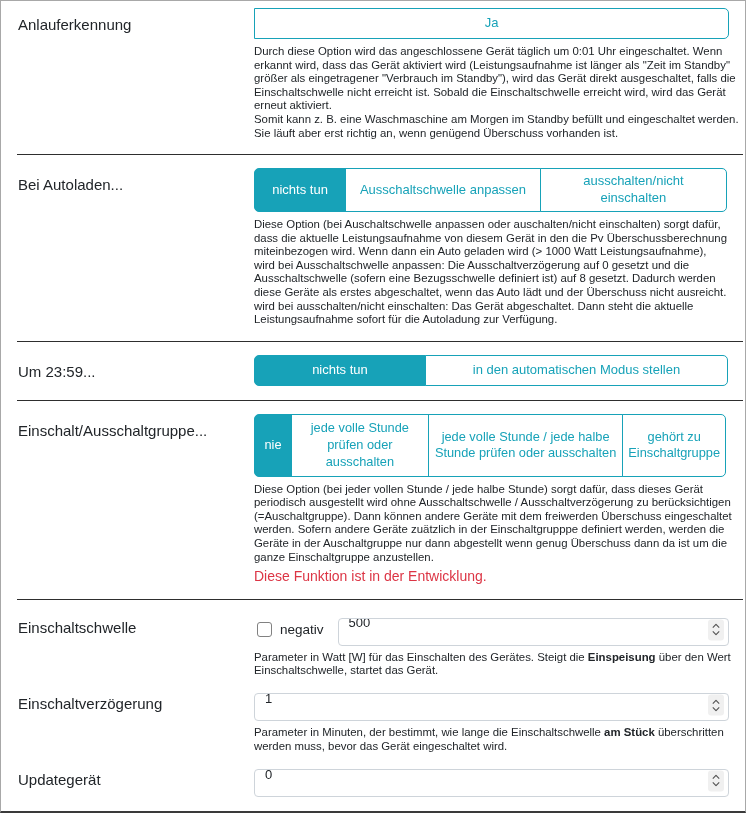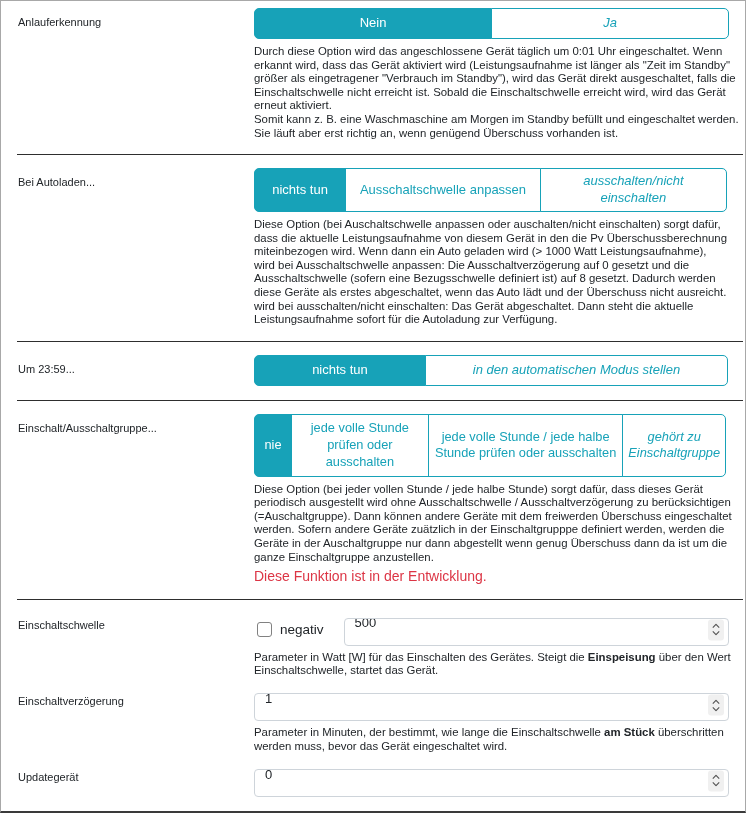--- a/index.html
+++ b/index.html
@@ -13,39 +13,39 @@
     width:746px; height:813px;
     border:1px solid #a8a8a8;
     border-bottom:2px solid #3a3a3a;
     overflow:hidden;
     background:#fff;
     padding-top:7px;
   }
   .row { display:flex; padding:0 5px 0 17px; }
   .row-label {
     width:236px; flex:0 0 236px;
-    font-size:11px; color:#212529;
+    font-size:15px; color:#212529;
     padding-top:8px;
   }
   .row-content { flex:1; min-width:0; }
   .btn-group { display:flex; width:475px; }
   .btn {
     border:1px solid #17a2b8;
     background:#fff; color:#17a2b8;
     font-family:inherit;
     font-size:13px; line-height:1.3;
     min-height:31px;
     display:flex; align-items:center; justify-content:center;
     text-align:center;
     padding:4px 8px;
     margin-left:-1px;
     cursor:pointer;
   }
   .btn:first-child { margin-left:0; border-radius:5px 0 0 5px; }
-  .btn:last-child { border-radius:0 5px 5px 0;font-style:italic; }
+  .btn:last-child { border-radius:0 5px 5px 0; }
   .btn.selected { background:#17a2b8; color:#fff; }
   .btn-group.tall .btn { min-height:63px; font-size:12.8px; padding:2px 3px; }
   .desc {
     margin-top:6px;
     font-size:11.4px;
     line-height:13.6px;
     color:#212529;
     max-width:486px;
   }
   .desc b { font-weight:bold; }
@@ -65,21 +65,21 @@
   .field-row { margin-top:11px; }
   .control-line { display:flex; align-items:center; width:475px; }
   .checkbox {
     width:15px; height:15px; flex:0 0 15px;
     border:1px solid #818181; border-radius:3px;
     background:#fff;
     display:inline-flex; align-items:center; justify-content:center;
     margin-left:3px;
     cursor:pointer;
   }
-  .cb-label { font-size:13.5px; margin:0 20px 0 8px; white-space:nowrap; }
+  .cb-label { font-size:13.5px; margin:0 14px 0 8px; white-space:nowrap; }
   .input-wrap { position:relative; flex:1; }
   .num-input {
     width:100%; height:28px;
     border:1px solid #ced4da; border-radius:4px;
     font-family:inherit; font-size:13px; color:#212529;
     padding:2px 28px 20px 10px;
     outline:none;
     background:#fff;
   }
   .spinner {
@@ -92,21 +92,20 @@
 </style>
 </head>
 <body>
 
 <div class="page">
 
   <section class="row">
     <div class="row-label">Anlauferkennung</div>
     <div class="row-content">
       <div class="btn-group">
-        <button class="btn selected" style="flex:1 1 50%">Nein</button>
         <button class="btn" style="flex:1 1 50%">Ja</button>
       </div>
       <div class="desc">
         <div>Durch diese Option wird das angeschlossene Gerät täglich um 0:01 Uhr eingeschaltet. Wenn erkannt wird, dass das Gerät aktiviert wird (Leistungsaufnahme ist länger als "Zeit im Standby" größer als eingetragener "Verbrauch im Standby"), wird das Gerät direkt ausgeschaltet, falls die Einschaltschwelle nicht erreicht ist. Sobald die Einschaltschwelle erreicht wird, wird das Gerät erneut aktiviert.</div>
         <div>Somit kann z. B. eine Waschmaschine am Morgen im Standby befüllt und eingeschaltet werden. Sie läuft aber erst richtig an, wenn genügend Überschuss vorhanden ist.</div>
       </div>
     </div>
   </section>
 
   <hr class="divider">

